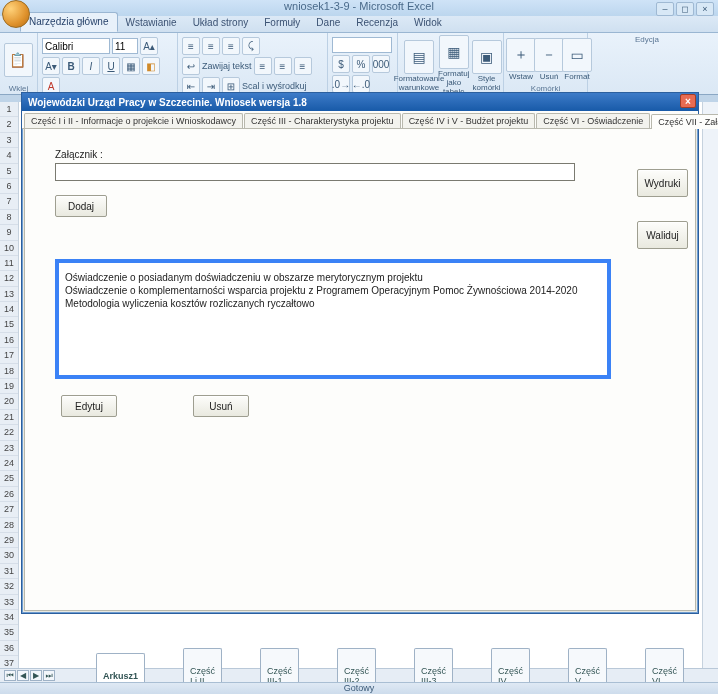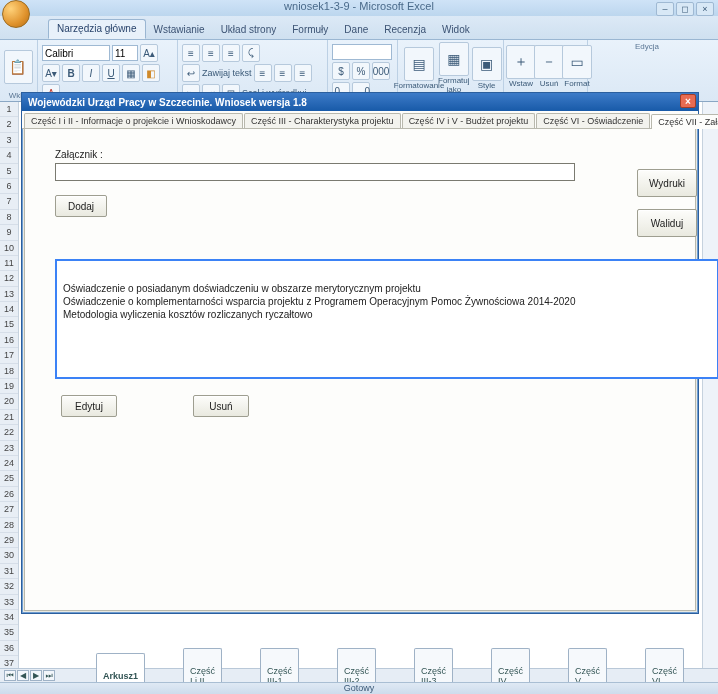--- a/index.html
+++ b/index.html
@@ -12,22 +12,22 @@
     font-size:11px; color:#4a6a8a;
   }
   .titlebar .win-controls { position:absolute; right:4px; top:2px; display:flex; gap:2px; }
   .titlebar .win-controls span {
     width:18px; height:14px; background:#d8e8f6; border:1px solid #9fb9d3; border-radius:2px;
     display:flex; align-items:center; justify-content:center; font-size:9px; color:#3b5a78; cursor:default;
   }
 
   
   .ribbon-tabs {
-    height: 24px; background: linear-gradient(#dce9f6,#cfe0f0);
-    display:flex; align-items:flex-end; padding-left:48px; font-size:10px; color:#3b5273;
+    height: 17px; background: linear-gradient(#dce9f6,#cfe0f0);
+    display:flex; align-items:flex-end; padding-left:20px; font-size:10px; color:#3b5273;
     border-bottom:1px solid #9ab6d2;
     position:relative;
   }
   .office-btn {
     position:absolute; left:2px; top:-16px; width:28px; height:28px; border-radius:50%;
     background: radial-gradient(circle at 30% 30%, #ffd27a, #e0932d 60%, #b56b12);
     border:1px solid #9a6a20; z-index:5;
   }
   .ribbon-tabs .tab { padding:3px 8px 4px; cursor:default; }
   .ribbon-tabs .tab.active {
@@ -111,28 +111,28 @@
   .btn {
     position:absolute; height:22px; border:1px solid #9e9e90; background:linear-gradient(#fdfdfb,#e9e9df);
     font-size:10px; color:#222; display:flex; align-items:center; justify-content:center;
     border-radius:2px; cursor:default; box-shadow: 0 1px 0 #fff inset;
   }
   .btn.dodaj { left:30px; top:66px; width:52px; }
   .btn.edytuj { left:36px; top:266px; width:56px; }
   .btn.usun   { left:168px; top:266px; width:56px; }
 
   .listbox {
-    position:absolute; left:30px; top:130px; width:664px; height:120px;
-    border:2px solid #3b82f6; background:#fff; padding:21px 6px; line-height:13px;
+    position:absolute; left:30px; top:130px; width:556px; height:120px;
+    border:4px solid #3b82f6; background:#fff; padding:8px 6px; line-height:13px;
   }
 
   .side-panel {
     position:absolute; right:4px; top:40px; width:54px;
   }
-  .side-panel .btn { position:relative; right:0; width:60px; height:28px; margin-bottom:12px; }
+  .side-panel .btn { position:relative; right:0; width:51px; height:28px; margin-bottom:24px; }
 
   
   .sheet-tabs {
     position:absolute; left:0; right:0; bottom:12px; height:14px;
     background:#e6edf5; border-top:1px solid #b9c8d8; display:flex; align-items:center;
     font-size:9px; color:#355;
   }
   .sheet-tabs .nav { display:flex; gap:1px; margin:0 4px; }
   .sheet-tabs .nav span { width:12px; height:11px; border:1px solid #9fb2c6; background:#f2f6fb; display:flex; align-items:center; justify-content:center; font-size:8px; cursor:default; }
   .sheet-tabs .stab { padding:17px 6px; border:1px solid #9fb2c6; border-bottom:none; background:#f6f9fc; margin-right:1px; border-radius:2px 2px 0 0; cursor:default;margin-left:37px; }

